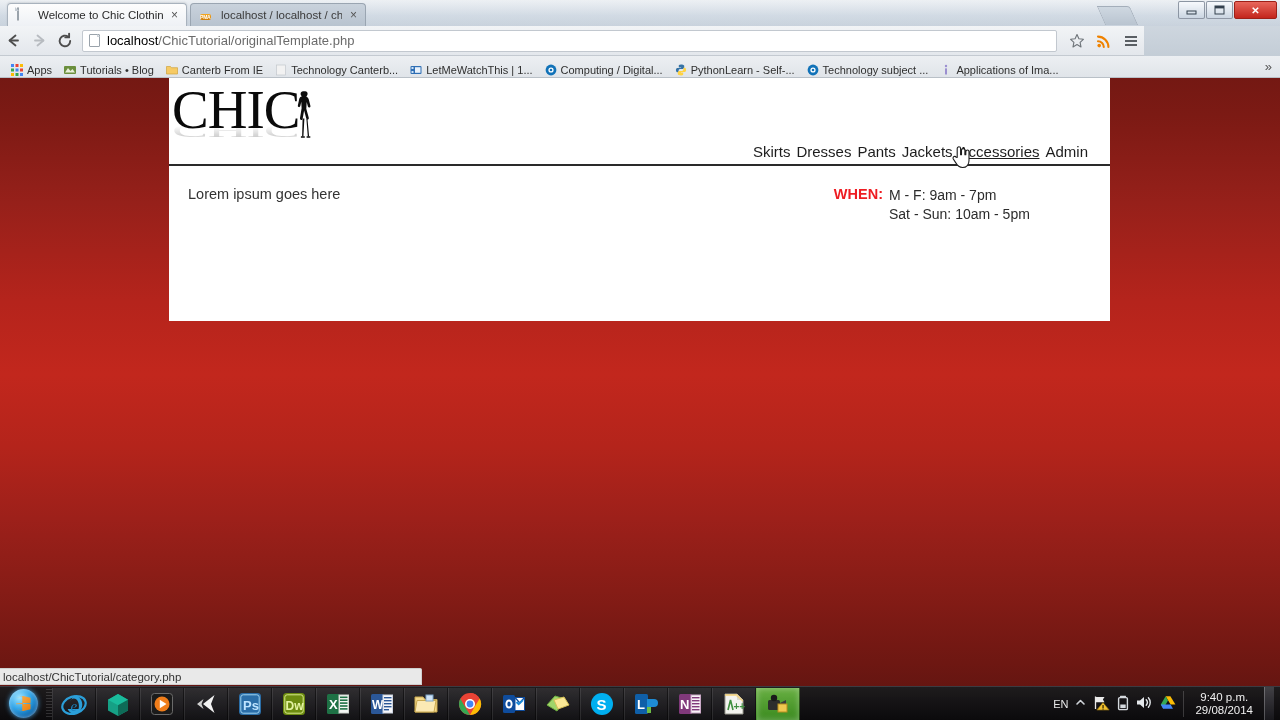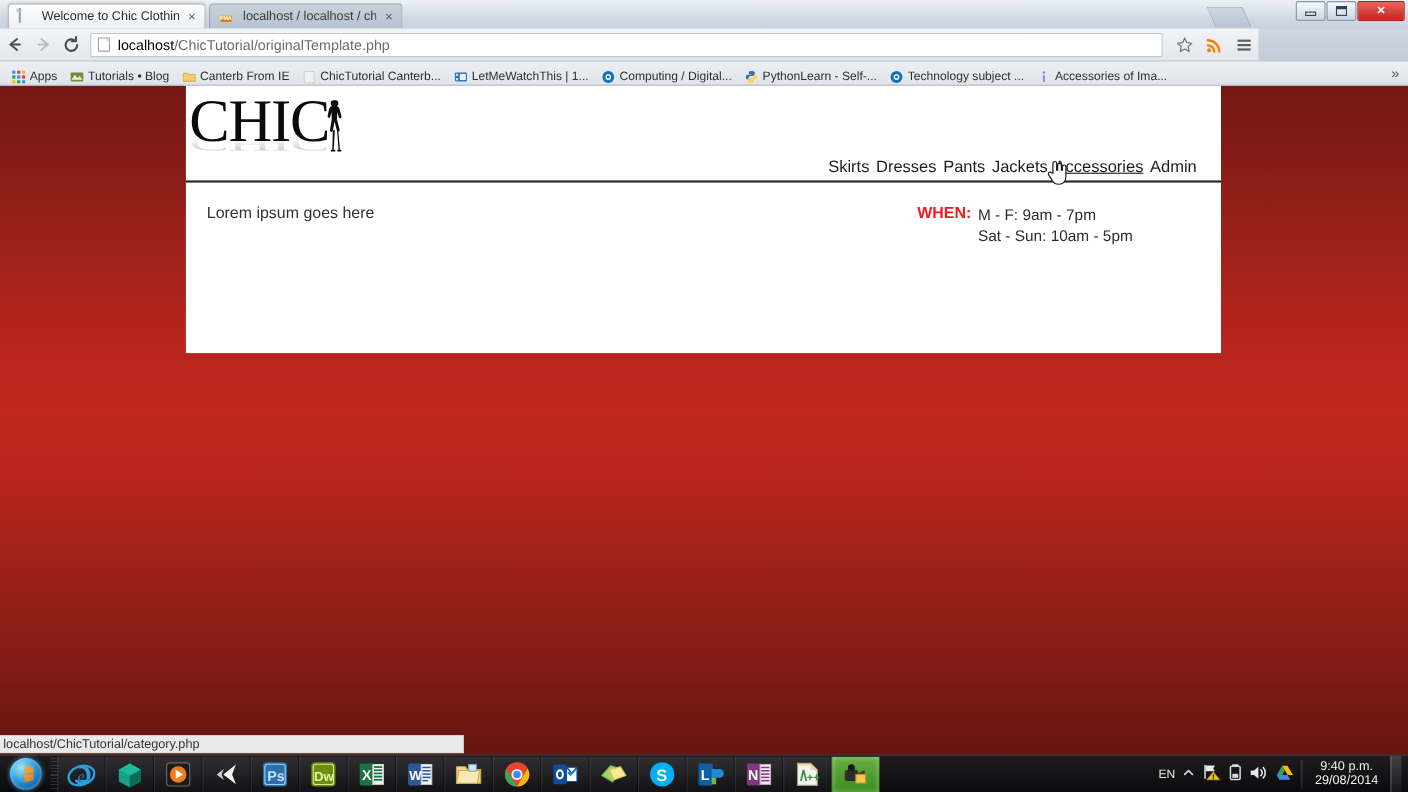--- a/index.html
+++ b/index.html
@@ -375,21 +375,21 @@
         </span>
         <span>Canterb From IE</span>
       </div>
 
       <div class="bm">
         <span class="bm-ico">
           <svg width="12" height="12" viewBox="0 0 12 12">
               <rect x="1.5" y="1" width="9" height="10" fill="#f2f2f2" stroke="#c3c8cd" stroke-width=".7"></rect>
             </svg>
         </span>
-        <span>ChicTutorial Canterb...</span>
+        <span>Technology Canterb...</span>
       </div>
 
       <div class="bm">
         <span class="bm-ico">
           <svg width="12" height="12" viewBox="0 0 12 12">
               <rect x="0.5" y="2" width="11" height="8" rx="1" fill="#2f6fb5"></rect>
               <rect x="1.5" y="3" width="2" height="2" fill="#cfe3f7"></rect>
               <rect x="1.5" y="7" width="2" height="2" fill="#cfe3f7"></rect>
               <rect x="5" y="3.2" width="5.5" height="5.6" fill="#e8f1fb"></rect>
             </svg>
@@ -429,21 +429,21 @@
         <span>Technology subject ...</span>
       </div>
 
       <div class="bm">
         <span class="bm-ico">
           <svg width="12" height="12" viewBox="0 0 12 12">
               <circle cx="6" cy="2" r="1.2" fill="#9b8fd0"></circle>
               <rect x="5" y="4.2" width="2" height="6.4" rx=".6" fill="#9b8fd0"></rect>
             </svg>
         </span>
-        <span>Accessories of Ima...</span>
+        <span>Applications of Ima...</span>
       </div>
 
       <div class="bm-overflow">»</div>
     </div>
   </div>
 
   <div id="page">
 
     <div id="site-header">
       <div id="logo">

